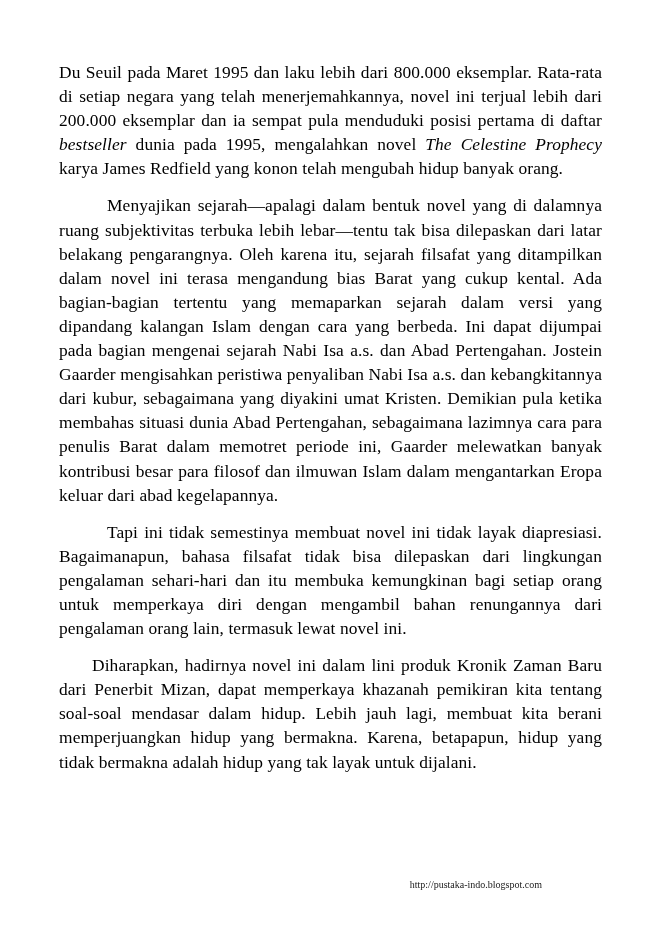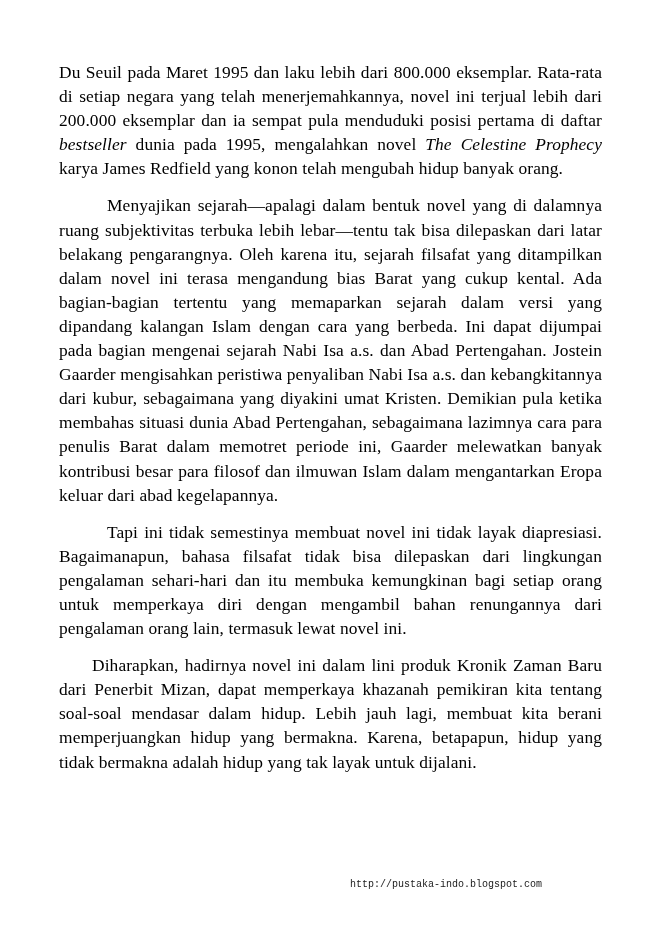--- a/index.html
+++ b/index.html
@@ -54,21 +54,21 @@
 
   
   .ital {
     font-style: italic;
   }
 
   #footer-watermark {
     position: absolute;
     right: 26px;
     top: 878px;
-    font-family: Liberation Mono, monospace;
+    font-family: Liberation Serif, serif;
     font-size: 10px;
     line-height: 13px;
     color: #1a1a1a;
     letter-spacing: 0px;
     white-space: nowrap;
   }
 </style>
 </head>
 <body>
 

